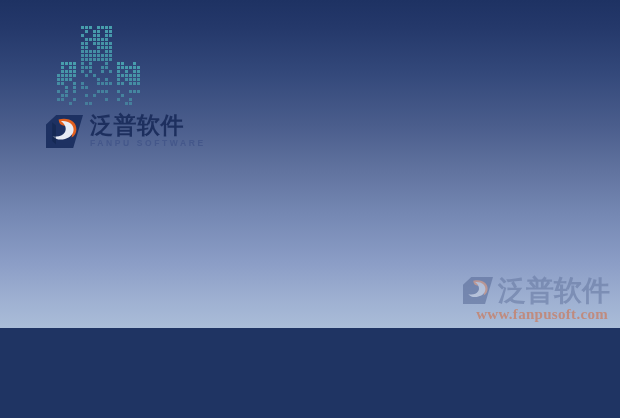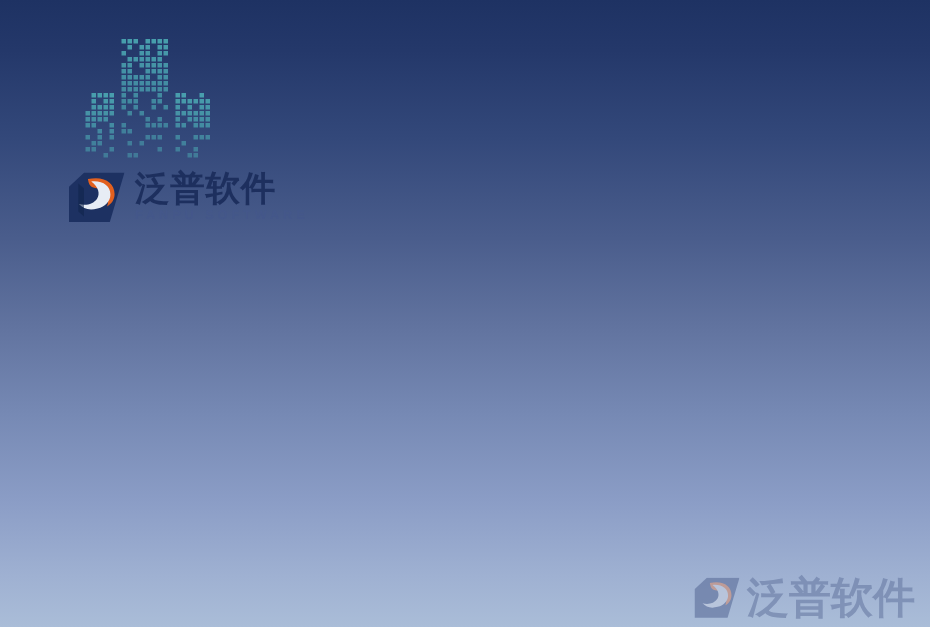--- a/index.html
+++ b/index.html
@@ -6,21 +6,21 @@
   html, body { width:620px; height:418px; }
   body {
     font-family:"Liberation Sans", sans-serif;
     overflow:hidden;
     background:#1f3463;
   }
 
   #slide {
     position:relative;
     width:620px;
-    height:418px;
+    height:328px;
     overflow:hidden;
     background:linear-gradient(180deg,
         #1e3263 0%,
         #24386a 8%,
         #33487a 22%,
         #4a5d8c 38%,
         #61739f 52%,
         #7689b4 66%,
         #8b9dc6 80%,
         #9fb1d2 92%,
@@ -310,15 +310,16 @@
 
   <div id="watermark">
     <div class="wm-row">
       <svg class="wm-mark" viewBox="0 0 37 33">
         <path d="M10.2 0 L37 0 L27.2 33 L0 33 L0 9.5 Z" fill="#5d6f9b"></path>
         <path d="M12.6 4.4 C23.5 2.0 30.4 7.0 30.4 14.4 C30.4 18.0 28.6 20.9 25.4 22.6 C27.3 18.0 25.2 12.6 19.9 10.9 C16.4 9.8 13.6 11.0 12.6 4.4 Z" fill="#cf8d74"></path>
         <path d="M14.8 6.0 C22.4 5.2 27.6 9.0 27.6 14.6 C27.6 19.0 24.3 22.6 19.0 24.0 C13.4 25.5 9.6 24.2 6.6 21.0 C11.4 22.4 16.3 21.0 18.7 17.5 C20.9 14.3 19.7 9.4 14.8 6.0 Z" fill="#c5cee0"></path>
       </svg>
       <div class="wm-cn">泛普软件</div>
     </div>
+    <div class="wm-url">www.fanpusoft.com</div>
   </div>
 
 </div>
 
 </body></html>

